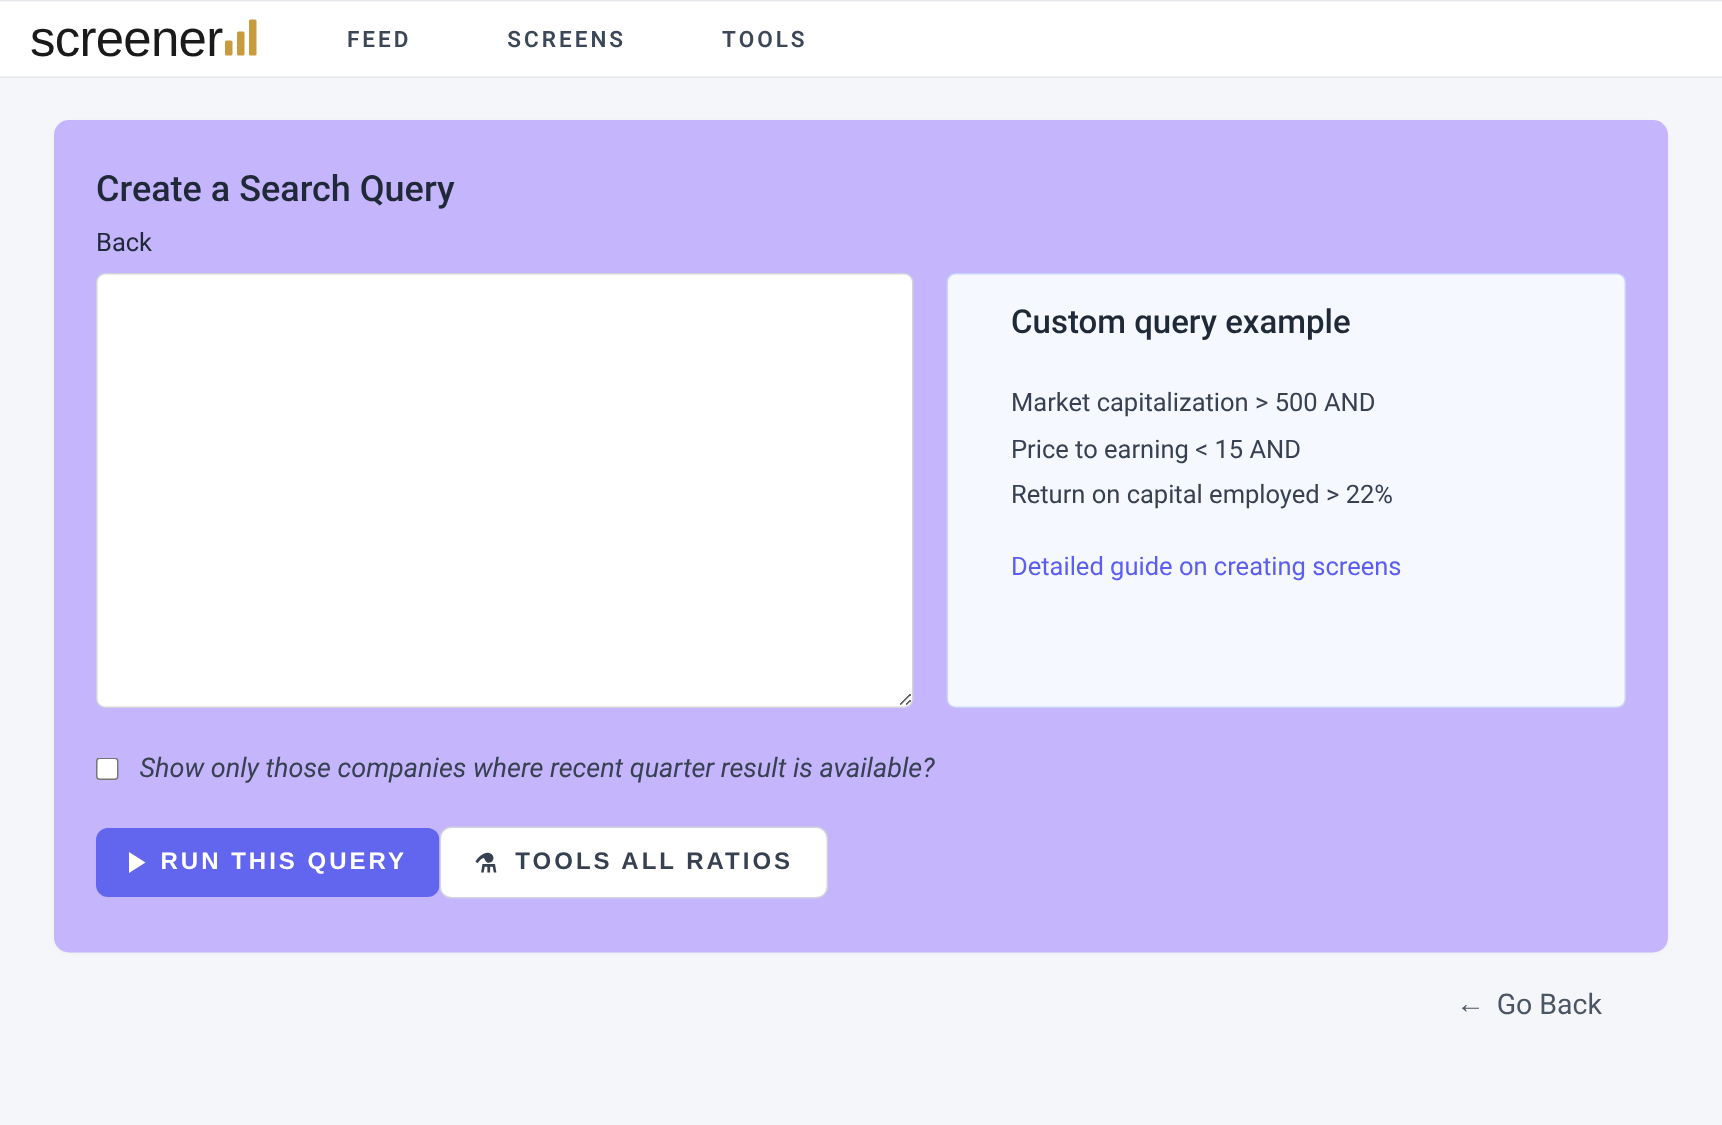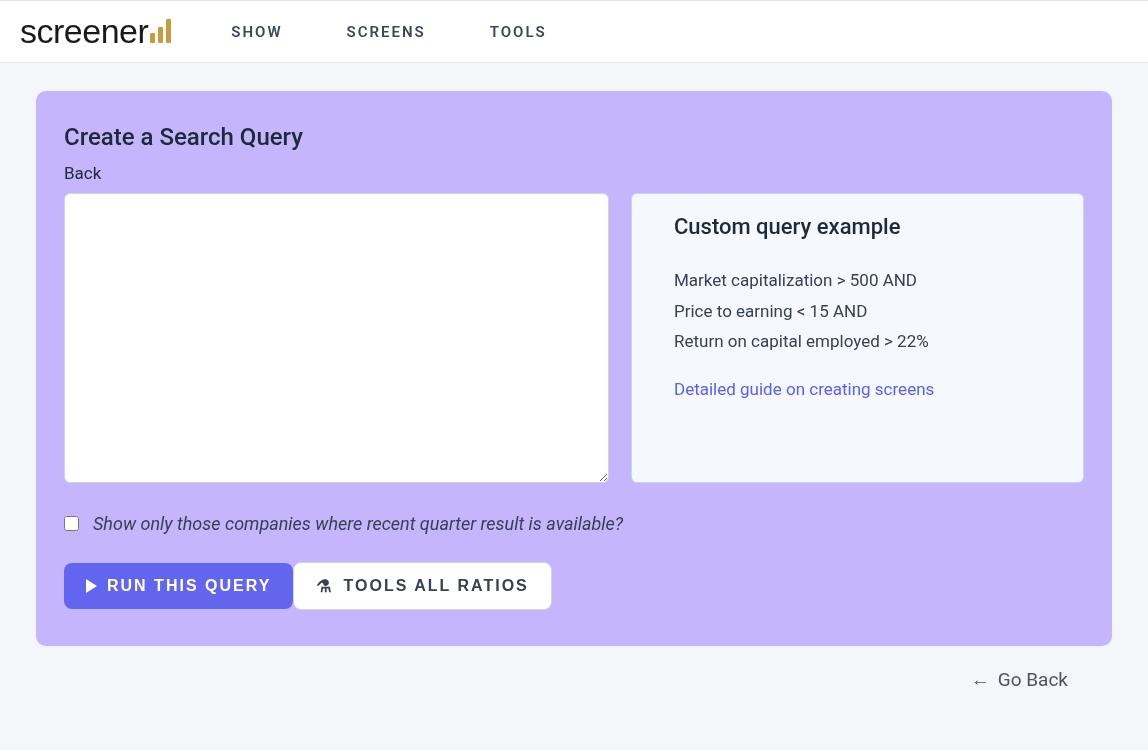--- a/index.html
+++ b/index.html
@@ -12,21 +12,21 @@
       background: #f5f6fa;
       color: #2c3e50;
       width: 1148px;
       height: 750px;
       overflow: hidden;
     }
     .topbar {
       background: #ffffff;
       border-top: 1px solid #e5e7eb;
       border-bottom: 1px solid #e5e7eb;
-      height: 63px;
+      height: 52px;
       display: flex;
       align-items: center;
       padding: 0 20px;
     }
     .logo {
       display: flex;
       align-items: baseline;
       cursor: pointer;
       margin-right: 60px;
     }
@@ -204,21 +204,21 @@
 <div class="topbar">
   <div class="logo">
     <span class="logo-text">screener</span>
     <span class="logo-bars">
       <span></span>
         <span></span>
         <span></span>
     </span>
   </div>
   <div class="nav">
-    <div class="nav-item">SHOW</div>
+    <div class="nav-item">FEED</div>
     <div class="nav-item">SCREENS</div>
     <div class="nav-item">TOOLS</div>
   </div>
 </div>
 
 <div class="page-wrap">
   <div class="card">
     <h1 class="page-title">Create a Search Query</h1>
     <div class="field-label">Back</div>
 

